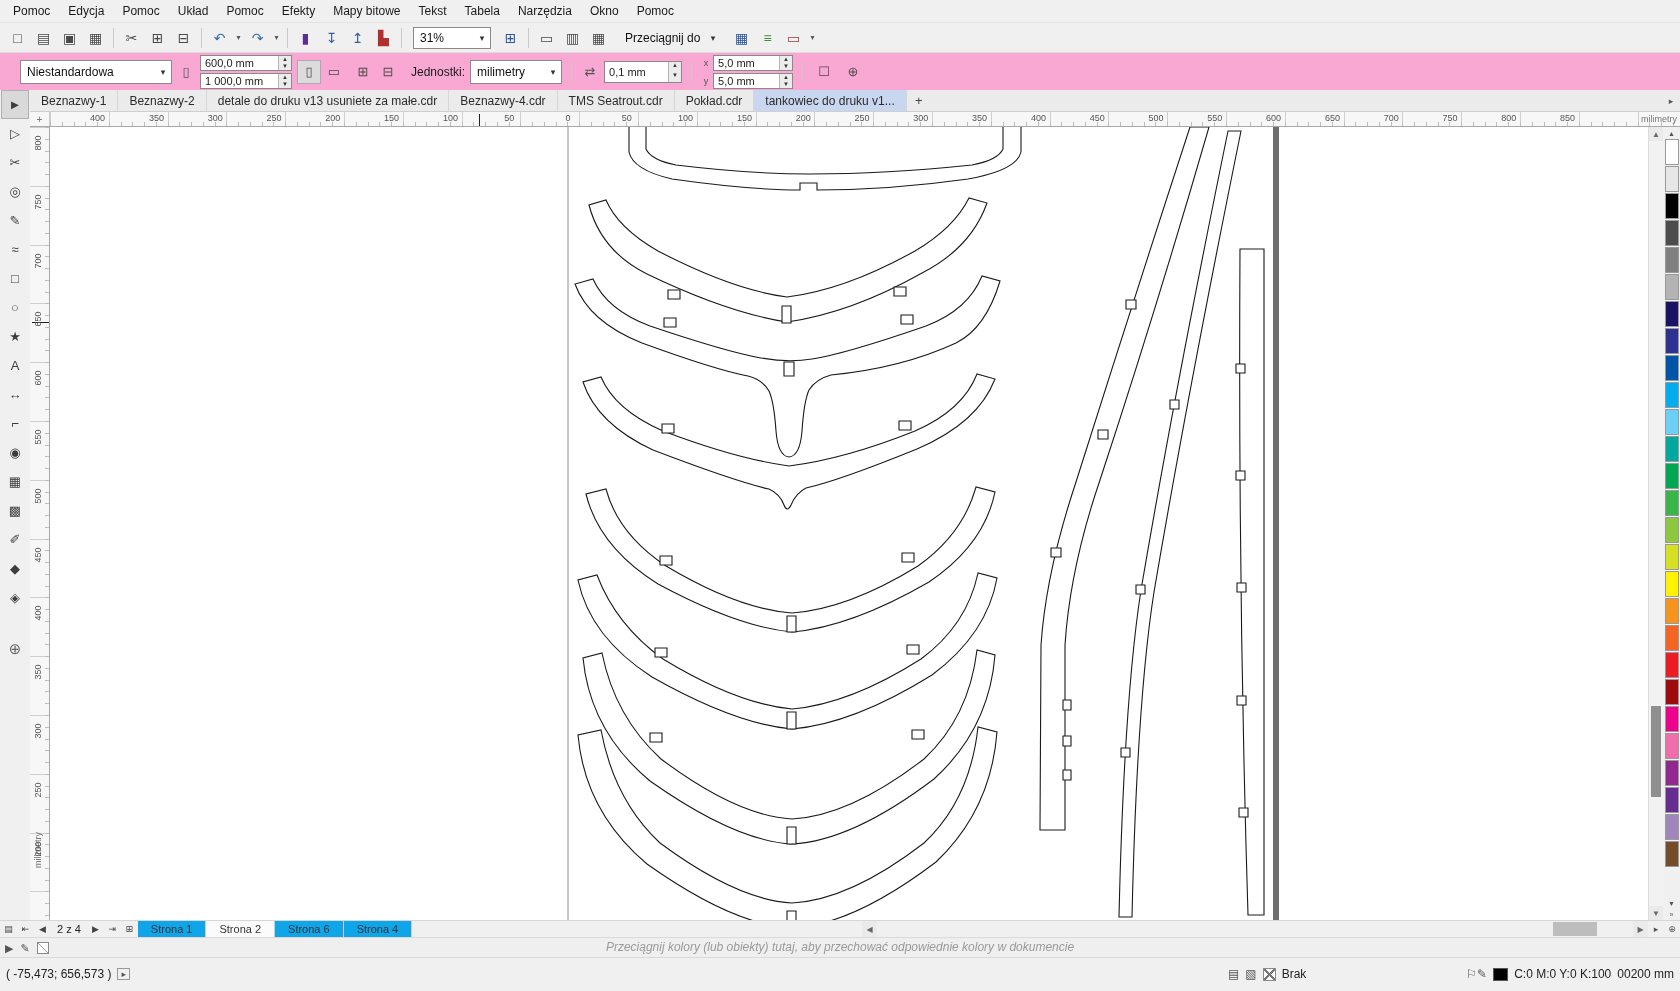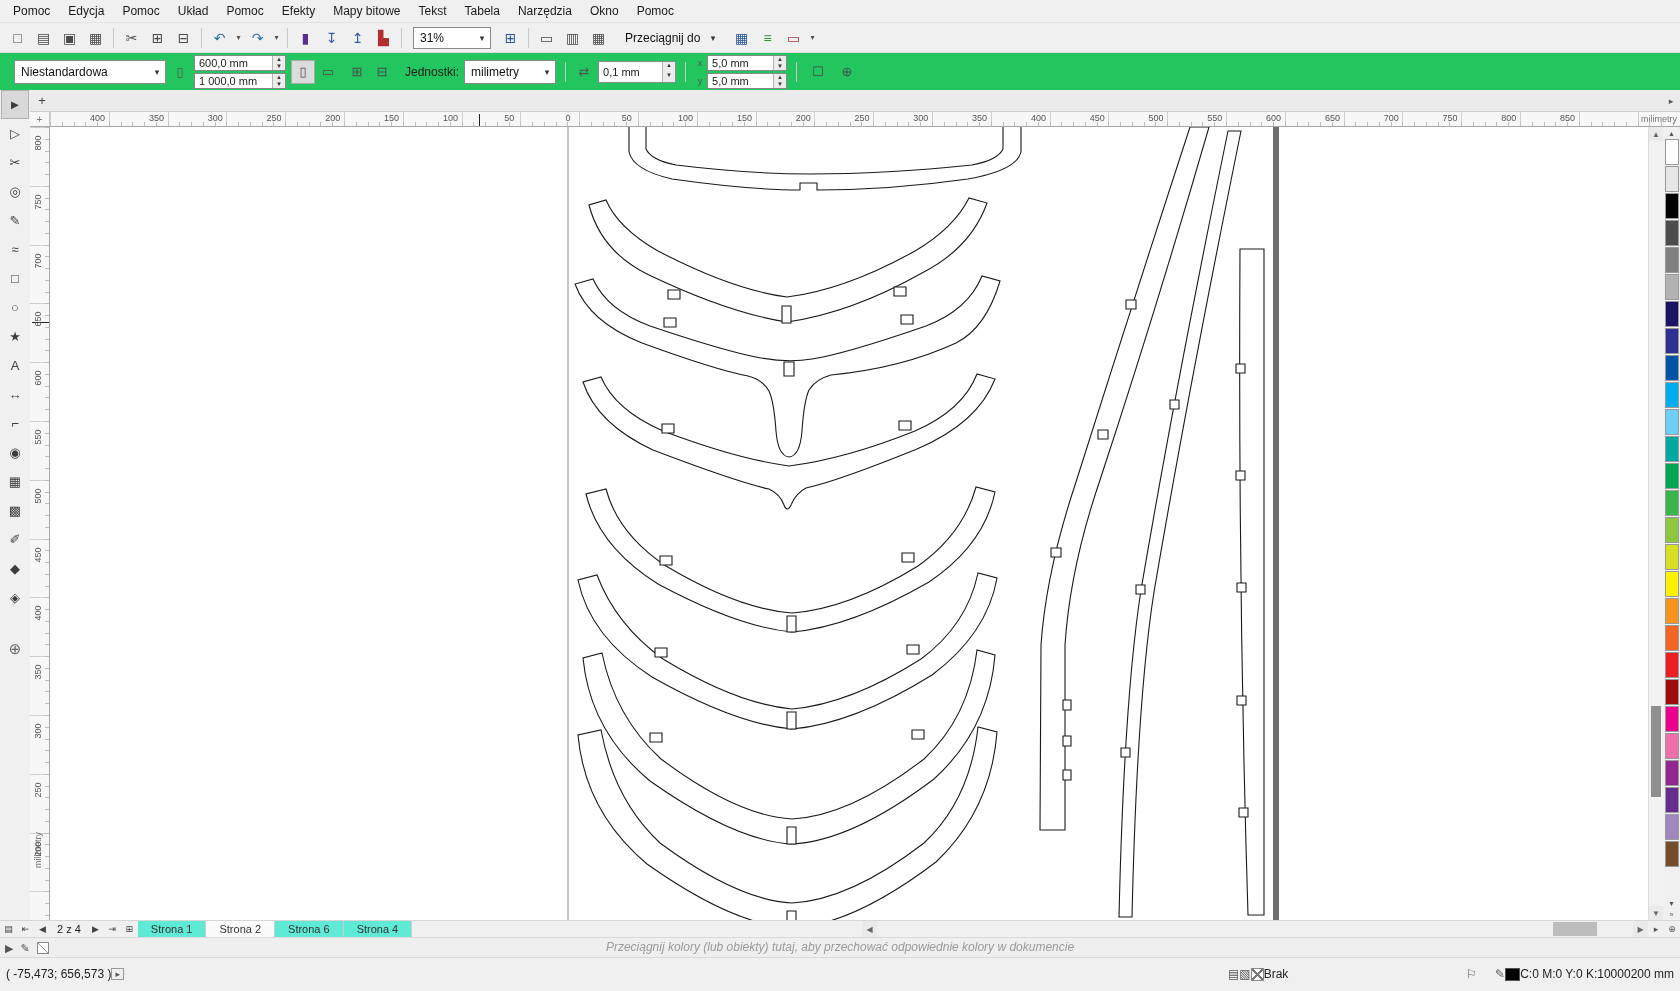--- a/index.html
+++ b/index.html
@@ -16,21 +16,21 @@
   .icon-btn.caret { width:11px; font-size:8px; color:#555; }
   .tb-sep { width:1px; height:20px; background:#c9c9c9; margin:0 4px; display:inline-block; }
 
   .combo { height:22px; background:#fff; border:1px solid #8a8a8a; display:flex; align-items:center; padding-left:6px; font-size:12px; color:#111; }
   .combo .combo-caret { margin-left:auto; width:16px; text-align:center; font-size:9px; color:#333; }
   .zoom-combo { width:78px; margin:0 6px; }
   .snap-combo { width:104px; margin:0 6px; background:#f0f0f0; border:1px solid transparent; }
   .units-combo { width:92px; }
 
   
-  .propbar { height:38px; display:flex; align-items:center; padding-left:14px; gap:5px; background:#22c55e; border-top:1px solid #dcdcdc; }
+  .propbar { height:38px; display:flex; align-items:center; padding-left:20px; gap:5px; background:#f9a8d4; border-top:1px solid #dcdcdc; }
   .pb-icon { width:18px; text-align:center; color:#555; font-size:13px; }
   .spin-col { display:flex; flex-direction:column; gap:2px; }
   .spin { height:16px; width:92px; background:#fff; border:1px solid #8a8a8a; display:flex; align-items:center; padding-left:4px; font-size:11px; }
   .spin.tall { height:22px; width:78px; }
   .spin .val { flex:1; white-space:nowrap; overflow:hidden; }
   .spin-btns { display:flex; flex-direction:column; width:13px; height:100%; border-left:1px solid #b5b5b5; background:#ececec; }
   .spin-btns i { font-style:normal; font-size:6px; line-height:7px; flex:1; text-align:center; color:#333; }
   .seg { display:flex; gap:1px; }
   .tb-btn { width:24px; height:24px; border:1px solid transparent; background:transparent; display:flex; align-items:center; justify-content:center; font-size:13px; color:#4a4a4a; }
   .tb-btn.pressed { background:#dcdcdc; border-color:#aaa; }
@@ -82,39 +82,39 @@
   .palette { width:17px; background:#f0f0f0; display:flex; flex-direction:column; align-items:center; padding-top:1px; }
   .pal-btn { width:13px; height:11px; display:flex; align-items:center; justify-content:center; font-size:7px; color:#555; }
   .swatches { display:flex; flex-direction:column; }
   .swatch { width:14px; height:26px; margin-bottom:1px; border:1px solid #9a9a9a; }
   .pal-bottom { margin-top:auto; display:flex; flex-direction:column; align-items:center; }
 
   
   .pagebar { height:17px; display:flex; align-items:stretch; background:#f0f0f0; border-top:1px solid #d6d6d6; font-size:11px; }
   .pg-btn { width:17px; display:flex; align-items:center; justify-content:center; font-size:9px; color:#444; }
   .pg-pos { display:flex; align-items:center; padding:0 6px; color:#222; }
-  .page-tab { display:flex; align-items:center; padding:0 13px; background:#5eead4; border-right:1px solid #cccccc; color:#333; white-space:nowrap; }
+  .page-tab { display:flex; align-items:center; padding:0 13px; background:#0ea5e9; border-right:1px solid #cccccc; color:#333; white-space:nowrap; }
   .page-tab.active { background:#fbfbfb; }
   .hscroll { margin-left:auto; width:786px; display:flex; align-items:stretch; }
   .hs-arrow { width:15px; display:flex; align-items:center; justify-content:center; font-size:8px; color:#666; background:#eaeaea; }
   .hs-track { flex:1; position:relative; background:#f0f0f0; }
   .hs-thumb { position:absolute; top:1px; bottom:1px; left:676px; width:44px; background:#bdbdbd; }
   .pg-mini { width:16px; display:flex; align-items:center; justify-content:center; font-size:9px; color:#555; }
 
   
   .hintbar { height:20px; position:relative; background:#efefef; border-top:1px solid #dadada; }
   .hint-icons { position:absolute; left:5px; top:1px; display:flex; align-items:center; gap:7px; height:18px; }
   .hint-icons .gl { font-size:11px; color:#555; }
   .nocolor-swatch { width:12px; height:12px; border:1px solid #8a8a8a; background:
       linear-gradient(to top right, transparent 46%, #999 46% 54%, transparent 54%), #fff; }
   .hint-text { position:absolute; left:50%; top:2px; transform:translateX(-50%); font-size:12px; font-style:italic; color:#9a9a9a; white-space:nowrap; }
 
   
   .statusbar { height:34px; position:relative; background:#f0f0f0; border-top:1px solid #d9d9d9; font-size:12px; }
-  .sb-abs { position:absolute; top:9px; display:flex; align-items:center; gap:0; }
+  .sb-abs { position:absolute; top:9px; display:flex; align-items:center; gap:6px; }
   .sb-icon { font-size:12px; color:#555; }
   .sb-swatch-black { width:15px; height:13px; background:#000; border:1px solid #555; }
   .fill-none-swatch { width:13px; height:13px; border:1px solid #8a8a8a; background:
       linear-gradient(to top right, transparent 45%, #777 45% 55%, transparent 55%),
       linear-gradient(to bottom right, transparent 45%, #777 45% 55%, transparent 55%), #fff; }
 </style>
 </head>
 <body>
 
 <div class="menubar" id="menubar">
@@ -243,20 +243,29 @@
           </span>
       </div>
     </div>
   </div>
   <span class="tb-sep"></span>
   <button class="tb-btn">☐</button>
   <button class="tb-btn">⊕</button>
 </div>
 
 <div class="tabbar">
+  <span id="doctabs" style="display:flex">
+      <span class="doc-tab">Beznazwy-1</span>
+      <span class="doc-tab">Beznazwy-2</span>
+      <span class="doc-tab">detale do druku v13 usuniete za małe.cdr</span>
+      <span class="doc-tab">Beznazwy-4.cdr</span>
+      <span class="doc-tab">TMS Seatrout.cdr</span>
+      <span class="doc-tab">Pokład.cdr</span>
+      <span class="doc-tab active">tankowiec do druku v1...</span>
+    </span>
   <span class="tab-add">+</span>
   <span class="tab-scroll">▸</span>
 </div>
 
 <div class="rulerh">
   <span class="ruler-corner">+</span>
   <div class="rh-strip" id="rhstrip">
     <span class="rh-unit">milimetry</span>
     <span class="rh-marker"></span>
   <span class="rh-num" style="left: 47.6px;">400</span>

